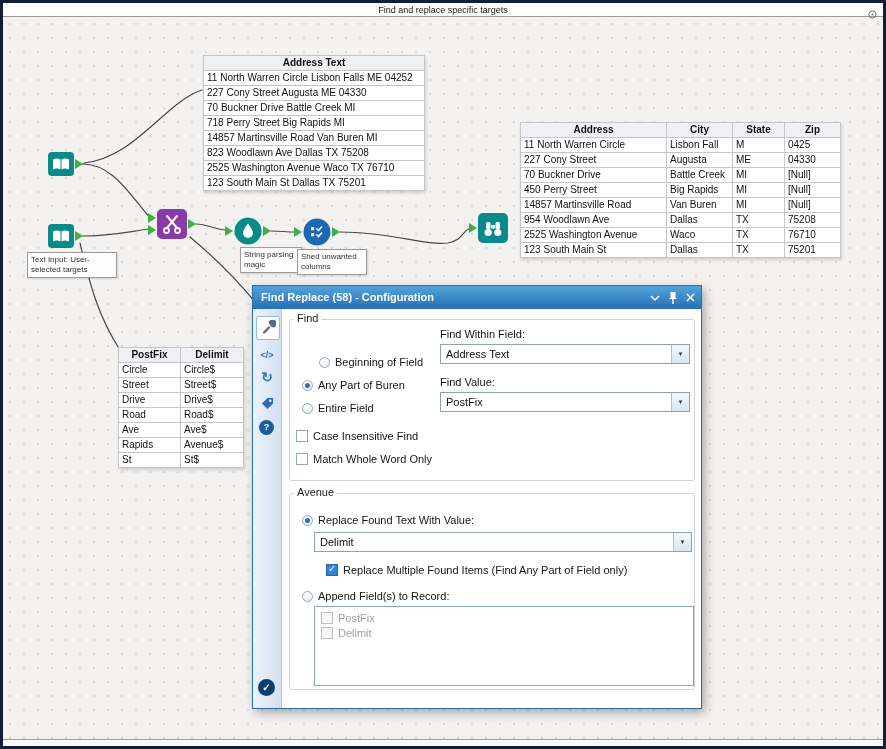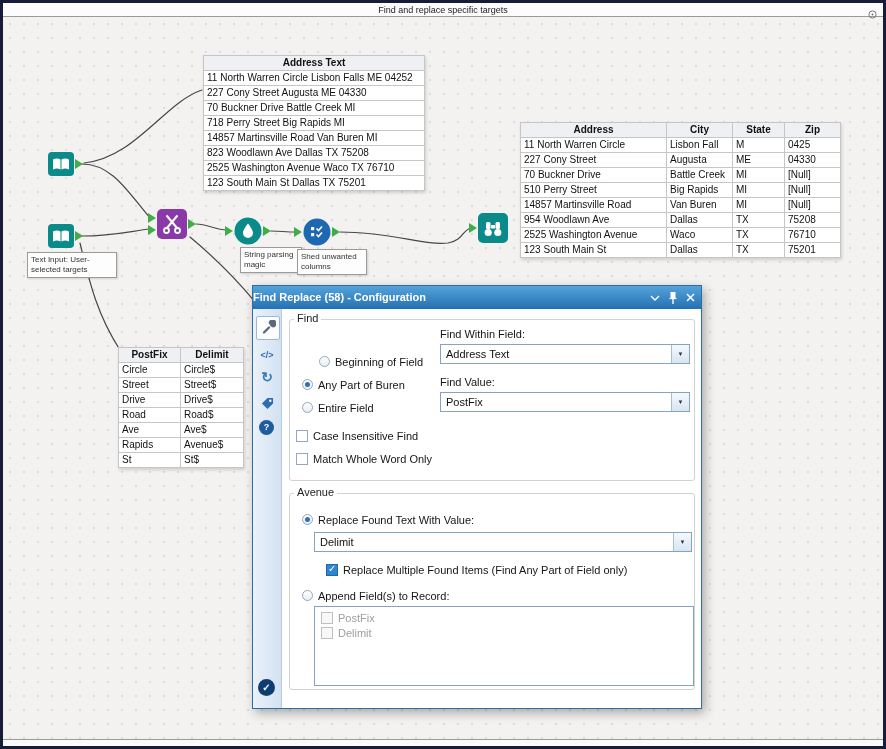--- a/index.html
+++ b/index.html
@@ -26,36 +26,36 @@
   table.grid th{background:#eef0f3;font-weight:bold;text-align:center}
   td.nullv{color:#9b9b9b}
 
   .note{position:absolute;z-index:3;background:#fdfdfd;border:1px solid #9b9b9b;font-size:8px;
     line-height:10px;padding:2px 3px;color:#333;box-shadow:1px 1px 2px rgba(0,0,0,.15)}
 
   .panel{position:absolute;left:252px;top:285px;width:450px;height:424px;z-index:5;background:#fff;
     border:1px solid #2e6da4;box-sizing:border-box;box-shadow:3px 4px 10px rgba(0,0,0,.3)}
   .panel-title{position:absolute;left:0;right:0;top:0;height:23px;
     background:linear-gradient(#55a3da,#2470b4);color:#fff;font-size:11px;font-weight:bold;
-    line-height:23px;box-sizing:border-box}
+    line-height:23px;padding-left:8px;box-sizing:border-box}
   .pt-icons{position:absolute;right:6px;top:0;height:23px;display:flex;align-items:center;gap:8px}
   .pt-btn{display:flex;align-items:center;cursor:pointer}
   .side{position:absolute;left:0;top:23px;bottom:0;width:28px;
     background:linear-gradient(to right,#eaf2fa,#d2e1f1);border-right:1px solid #b9cde2}
   .side-btn{position:absolute;left:3px;width:22px;height:22px;background:#fdfdfd;
     border:1px solid #9cb8d4;border-radius:2px;display:flex;align-items:center;justify-content:center}
   .side-ic{position:absolute;left:0;width:28px;text-align:center;font-weight:bold;color:#2e6db0}
   .help-ic{position:absolute;left:6px;width:15px;height:15px;border-radius:50%;background:#1f5c9e;
     color:#fff;font-size:9px;font-weight:bold;text-align:center;line-height:15px}
   .okbtn{position:absolute;left:5px;bottom:12px;width:17px;height:17px;border-radius:50%;
     background:#0e3e71;color:#fff;font-size:10px;font-weight:bold;text-align:center;line-height:17px}
 
   .group{position:absolute;border:1px solid #d2d2d2;border-radius:3px}
   .group-label{position:absolute;background:#fff;padding:0 3px;font-size:11px;color:#222;z-index:1}
-  .row{position:absolute;display:flex;gap:5px;font-size:11px;color:#151515;white-space:nowrap}
+  .row{position:absolute;display:flex;align-items:center;gap:5px;font-size:11px;color:#151515;white-space:nowrap}
   .radio{width:11px;height:11px;border-radius:50%;border:1px solid #93a8bd;
     background:linear-gradient(#fff,#e8eef5);box-sizing:border-box;position:relative;flex:0 0 auto}
   .radio.sel::after{content:"";position:absolute;left:2px;top:2px;width:5px;height:5px;border-radius:50%;background:#2f6fb5}
   .cb{width:12px;height:12px;border:1px solid #93a8bd;background:#fff;box-sizing:border-box;position:relative;flex:0 0 auto}
   .cb.checked{background:#2f84d4;border-color:#1f66ad}
   .cb.checked::after{content:"✓";color:#fff;font-size:10px;position:absolute;left:1px;top:-2px}
   .cb.dis{border-color:#c0c0c0;background:#f8f8f8}
   .dd{position:absolute;height:20px;border:1px solid #88a3bd;background:#fff;font-size:11px;
     line-height:18px;padding-left:5px;box-sizing:border-box;color:#111}
   .dd-btn{position:absolute;right:0;top:0;bottom:0;width:17px;
@@ -221,21 +221,21 @@
       <td>ME</td>
       <td>04330</td>
     </tr>
     <tr>
       <td>70 Buckner Drive</td>
       <td>Battle Creek</td>
       <td>MI</td>
       <td class="nullv">[Null]</td>
     </tr>
     <tr>
-      <td>510 Perry Street</td>
+      <td>450 Perry Street</td>
       <td>Big Rapids</td>
       <td>MI</td>
       <td class="nullv">[Null]</td>
     </tr>
     <tr>
       <td>14857 Martinsville Road</td>
       <td>Van Buren</td>
       <td>MI</td>
       <td class="nullv">[Null]</td>
     </tr>

